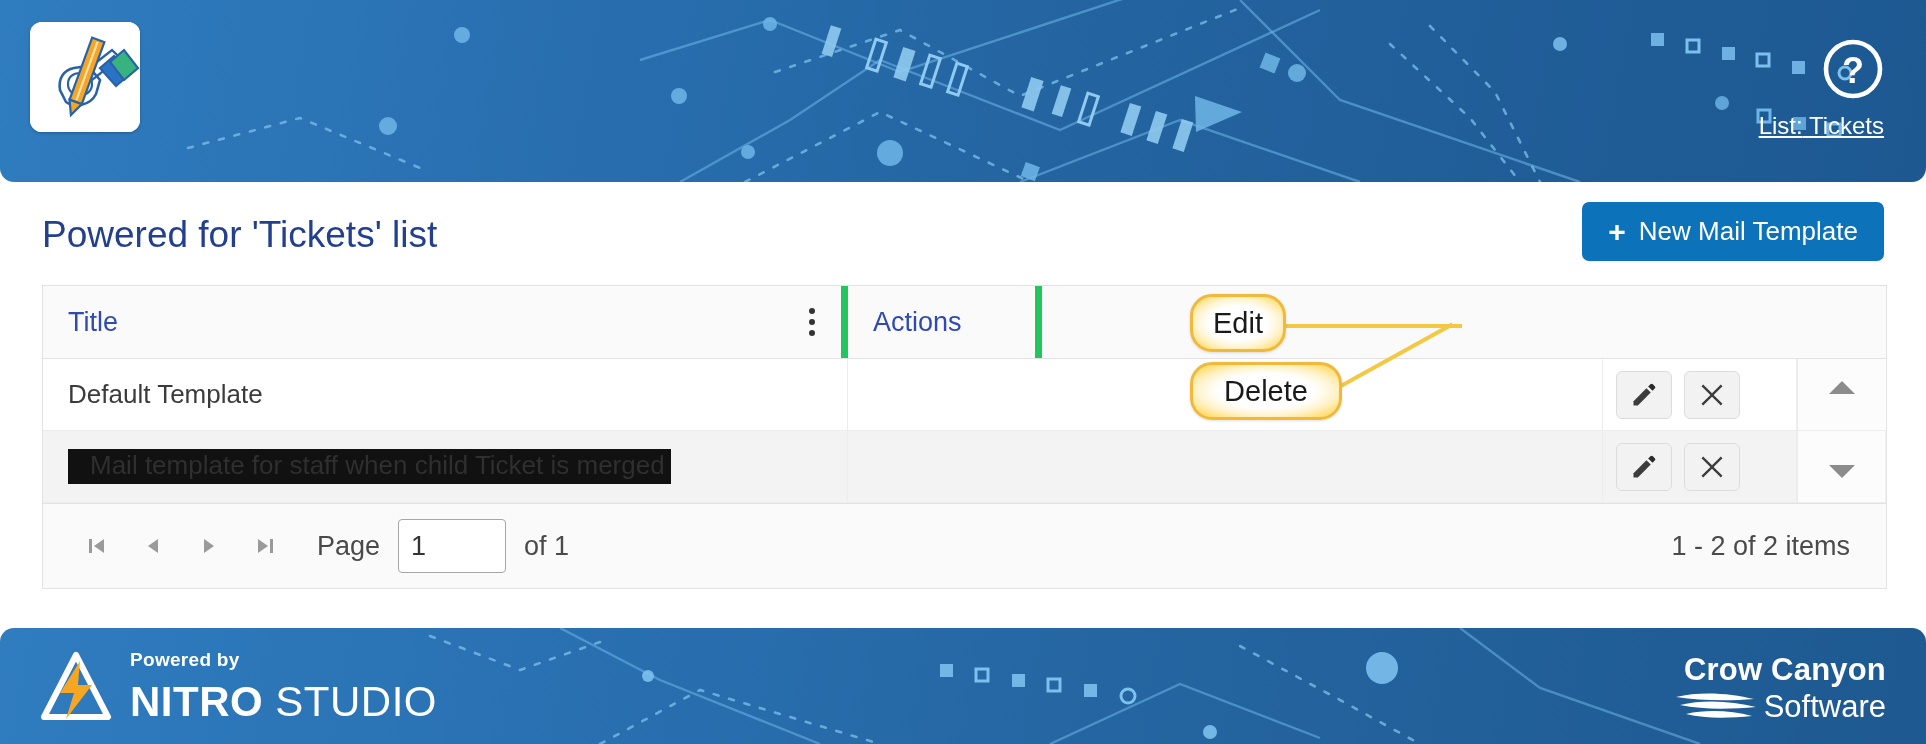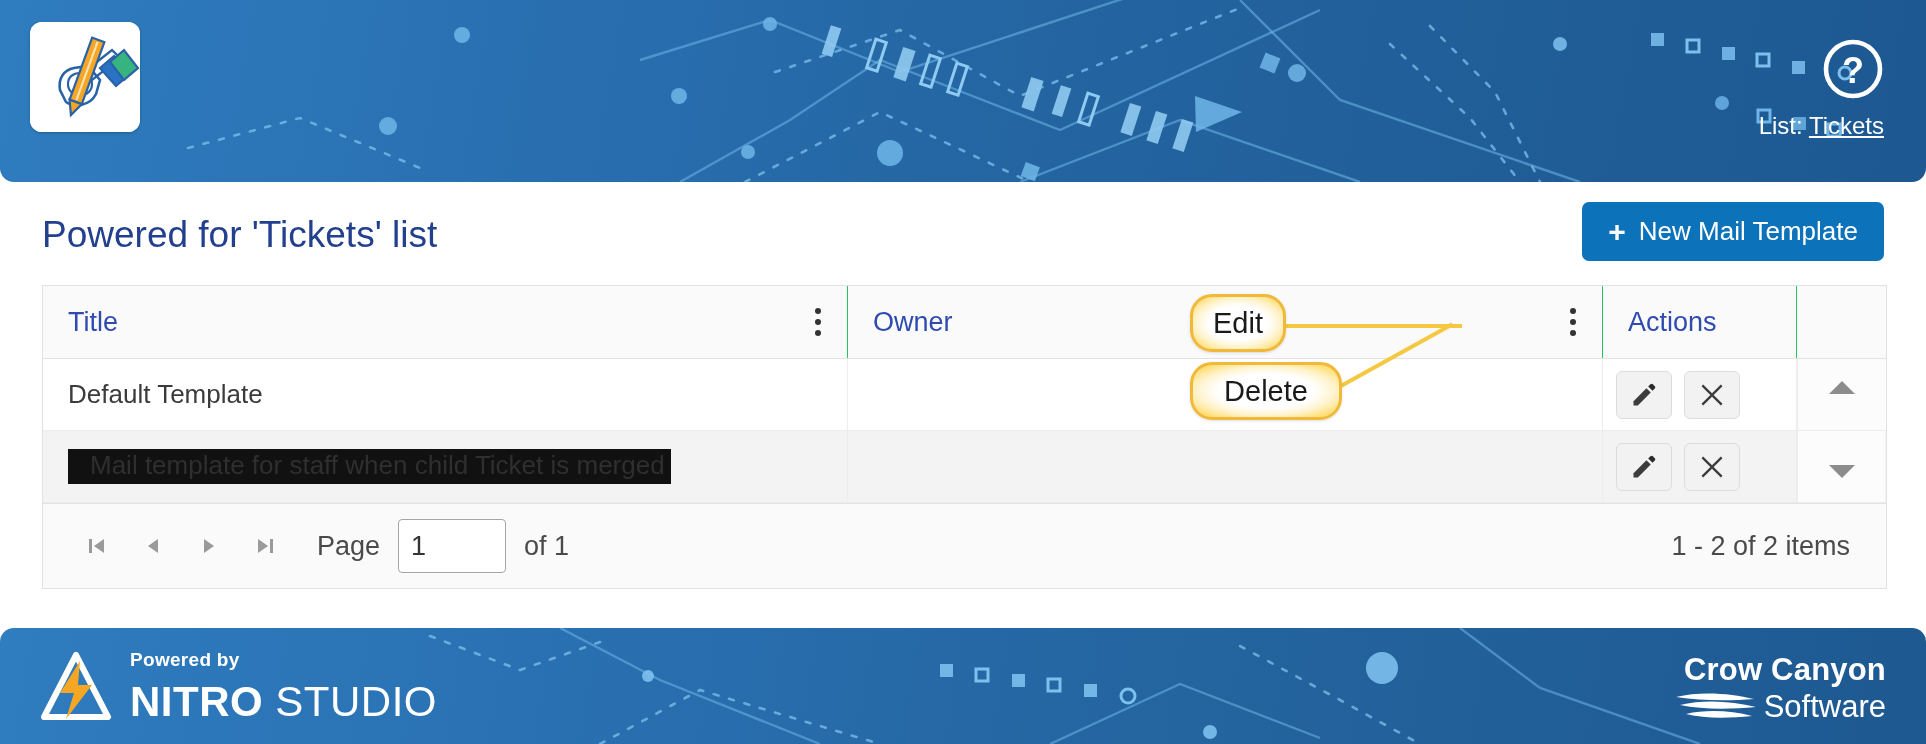--- a/index.html
+++ b/index.html
@@ -63,20 +63,21 @@
     right: 42px; top: 38px;
     width: 62px; height: 62px;
     cursor: pointer;
   }
   .list-label {
     position: absolute;
     right: 42px; top: 112px;
     font-size: 24px;
     color: #ffffff;
     white-space: nowrap;
+    text-decoration: underline;
   }
   .list-label a {
     color: #ffffff;
     text-decoration: underline;
   }
 
   
   .content {
     position: absolute;
     left: 0; top: 182px;
@@ -127,21 +128,21 @@
     border-bottom: 1px solid #e2e2e2;
     height: 73px;
   }
   .hcell {
     display: flex;
     align-items: center;
     height: 100%;
     color: #2f4bb0;
     font-size: 27px;
     padding-left: 25px;
-    border-right: 1px solid #22c55e;
+    border-right: 7px solid #22c55e;
     position: relative;
   }
   .hcell.title-col { width: 805px; }
   .hcell.owner-col { width: 755px; }
   .hcell.actions-col { width: 194px; }
   .hcell.scroll-col { width: 88px; border-right: none; background: #fafafa; }
 
   .kebab {
     position: absolute;
     right: 18px; top: 50%;
@@ -450,28 +451,20 @@
     <button class="new-btn">
       <span class="plus">+</span>
       <span>New Mail Template</span>
     </button>
 
     <div class="grid">
 
       <div class="grid-head">
         <div class="hcell title-col">
           <span>Title</span>
-          <span class="kebab">
-              <i></i>
-              <i></i>
-              <i></i>
-            </span>
-        </div>
-        <div class="hcell owner-col">
-          <span>Owner</span>
           <span class="kebab">
               <i></i>
               <i></i>
               <i></i>
             </span>
         </div>
         <div class="hcell actions-col">
           <span>Actions</span>
         </div>
         <div class="hcell scroll-col"></div>

